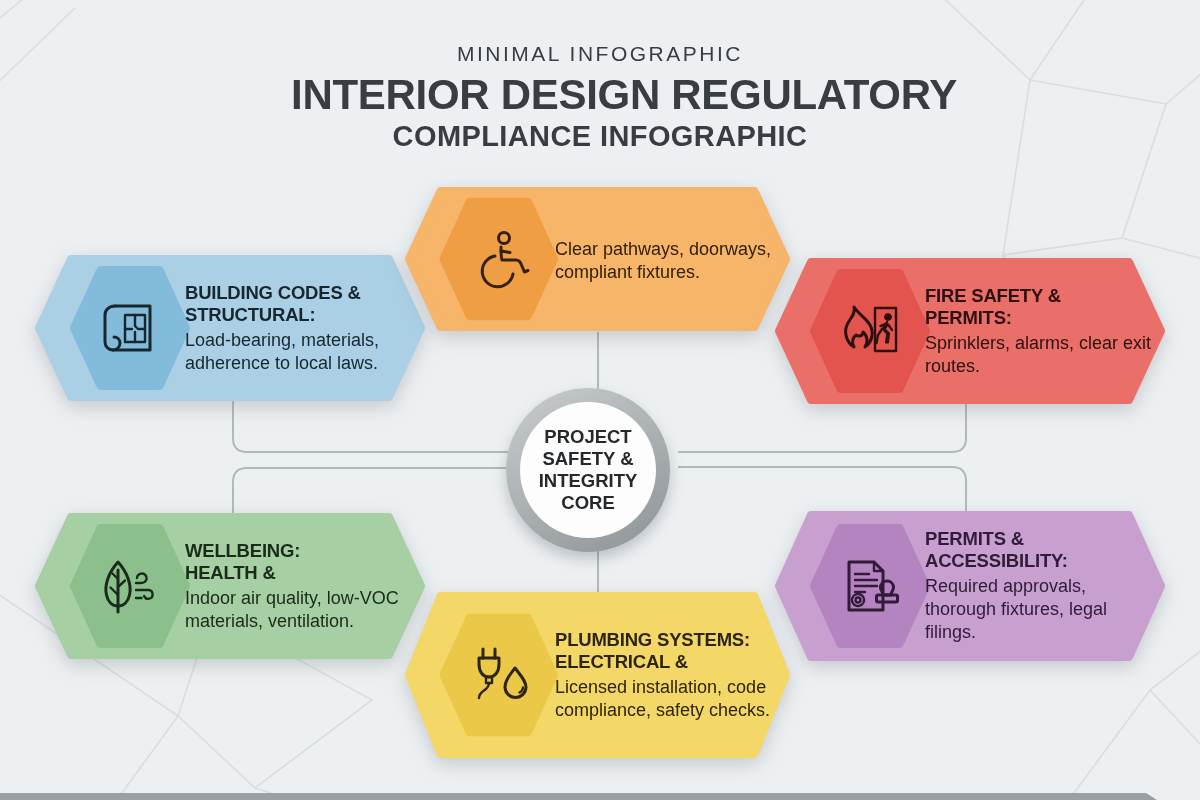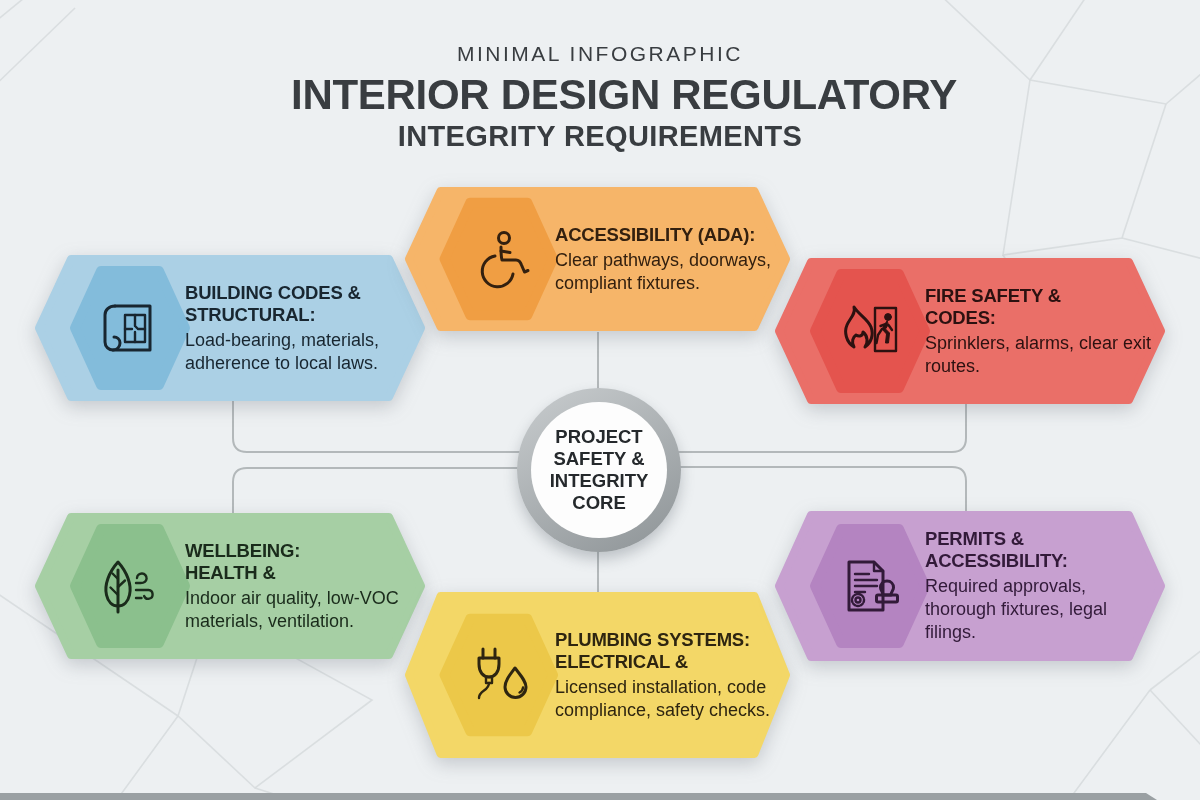--- a/index.html
+++ b/index.html
@@ -24,21 +24,21 @@
   .shape{fill:var(--fill);stroke:var(--fill);stroke-width:8;stroke-linejoin:round;}
   .icon-hex{fill:var(--inner);stroke:var(--inner);stroke-width:10;stroke-linejoin:round;}
   .glyph{position:absolute;width:64px;height:64px;left:63px;}
   .glyph path,.glyph rect,.glyph circle{fill:none;stroke:var(--text);stroke-width:3;stroke-linecap:round;stroke-linejoin:round;}
   .glyph .solid{fill:var(--text);stroke:var(--text);stroke-width:1;}
   .glyph .thin{stroke-width:2.4;}
   .btext{position:absolute;left:150px;right:12px;top:50%;transform:translateY(-50%);color:var(--text);}
   .heading span{display:block;font-size:18.5px;font-weight:700;line-height:1.2;letter-spacing:-.2px;}
   .btext p{margin:3px 0 0;font-size:18px;line-height:1.26;}
   
-  .core-ring{position:absolute;left:517px;top:388px;width:164px;height:164px;border-radius:50%;
+  .core-ring{position:absolute;left:506px;top:388px;width:164px;height:164px;border-radius:50%;
     background:linear-gradient(150deg,var(--ring-light,#c9cdcf),var(--ring-dark,#8d9396));
     box-shadow:0 7px 14px rgba(90,100,110,.33);text-decoration:underline;}
   .core-inner{position:absolute;left:14px;top:14px;width:136px;height:136px;border-radius:50%;
     background:var(--circle-fill,#fdfdfd);display:flex;align-items:center;justify-content:center;text-align:center;}
   .core-label{font-size:18.5px;font-weight:700;line-height:1.18;color:#25292c;width:118px;}
   
   .footer-bar{position:absolute;left:0;top:793px;width:1157px;height:7px;background:var(--footer-bar,#9aa0a3);
     clip-path:polygon(0 0,1146px 0,1157px 100%,0 100%);}
 </style>
 </head>
@@ -56,21 +56,21 @@
   <path d="M178 716 L108 812"></path>
   <path d="M255 788 L330 812"></path>
   <path d="M1150 690 L1215 760"></path>
   <path d="M1150 690 L1060 812"></path>
   <path d="M1150 690 L1215 640"></path>
 </svg>
 
 <div class="header">
   <div class="eyebrow">MINIMAL INFOGRAPHIC</div>
   <div class="title">INTERIOR DESIGN REGULATORY</div>
-  <div class="subtitle">INTEGRITY REQUIREMENTS</div>
+  <div class="subtitle">COMPLIANCE INFOGRAPHIC</div>
 </div>
 
 <svg class="connectors" viewBox="0 0 1200 800">
   <path d="M598 332 V392"></path>
   <path d="M598 550 V592"></path>
   <path d="M233 398 V438 Q233 452 247 452 H520"></path>
   <path d="M520 468 H247 Q233 468 233 482 V515"></path>
   <path d="M966 400 V438 Q966 452 952 452 H678"></path>
   <path d="M678 467 H952 Q966 467 966 481 V513"></path>
 </svg>
@@ -100,44 +100,40 @@
     <polygon class="shape" points="36,4 354,4 386,73 354,142 36,142 4,73"></polygon>
     <polygon class="icon-hex" points="40,73 66,16 124,16 150,73 124,130 66,130"></polygon>
   </svg>
   <svg class="glyph" style="top:41px" viewBox="0 0 64 64">
     <circle cx="36" cy="11" r="5.5"></circle>
     <path d="M33 20 C33 27 33 30 34 33 L48 33 C51 33 52.5 35 53.5 38 L56.5 45 L60 43.5"></path>
     <path d="M33 24 L42 25.5"></path>
     <path d="M27 29 A15.5 15.5 0 1 0 45 47"></path>
   </svg>
   <div class="btext">
-    <div class="heading">
-      <span>ACCESSIBILITY (ADA):</span>
-        <span></span>
-    </div>
     <p>Clear pathways, doorways, compliant fixtures.</p>
   </div>
 </div>
 
 <div class="banner" style="left: 775px; top: 258px; width: 390px; height: 146px; --fill: #ea6f68; --inner: #e4544e; --text: #2c1110;">
   <svg class="bg" viewBox="0 0 390 146">
     <polygon class="shape" points="36,4 354,4 386,73 354,142 36,142 4,73"></polygon>
     <polygon class="icon-hex" points="40,73 66,16 124,16 150,73 124,130 66,130"></polygon>
   </svg>
   <svg class="glyph" style="top:41px" viewBox="0 0 64 64">
     <path d="M16 8 C18 15 12 19 9 26 C6 33 8 43 16 48 C13 43 15 38 18 36 C21 38 25 37 25 33 C30 37 30 44 27 48 C33 44 36 36 33 28 C30 20 21 16 16 8 Z"></path>
     <rect x="37" y="9" width="21" height="43" class="thin"></rect>
     <circle class="solid" cx="50" cy="18" r="3.4"></circle>
     <path class="solid" d="M49 22 L44 30 L48.5 35 L47.5 44 L50.5 44 L51.5 34 L47.5 30 L50 26 Z"></path>
     <path class="thin" d="M48 25 L42.5 27 M50.5 26 L54 31 M44 30 L40 36 L38.5 44"></path>
   </svg>
   <div class="btext">
     <div class="heading">
       <span>FIRE SAFETY &amp;</span>
-        <span>CODES:</span>
+        <span>PERMITS:</span>
     </div>
     <p>Sprinklers, alarms, clear exit routes.</p>
   </div>
 </div>
 
 <div class="banner" style="left: 35px; top: 513px; width: 390px; height: 146px; --fill: #a6cfa4; --inner: #8bc08d; --text: #1a2b1b;">
   <svg class="bg" viewBox="0 0 390 146">
     <polygon class="shape" points="36,4 354,4 386,73 354,142 36,142 4,73"></polygon>
     <polygon class="icon-hex" points="40,73 66,16 124,16 150,73 124,130 66,130"></polygon>
   </svg>

